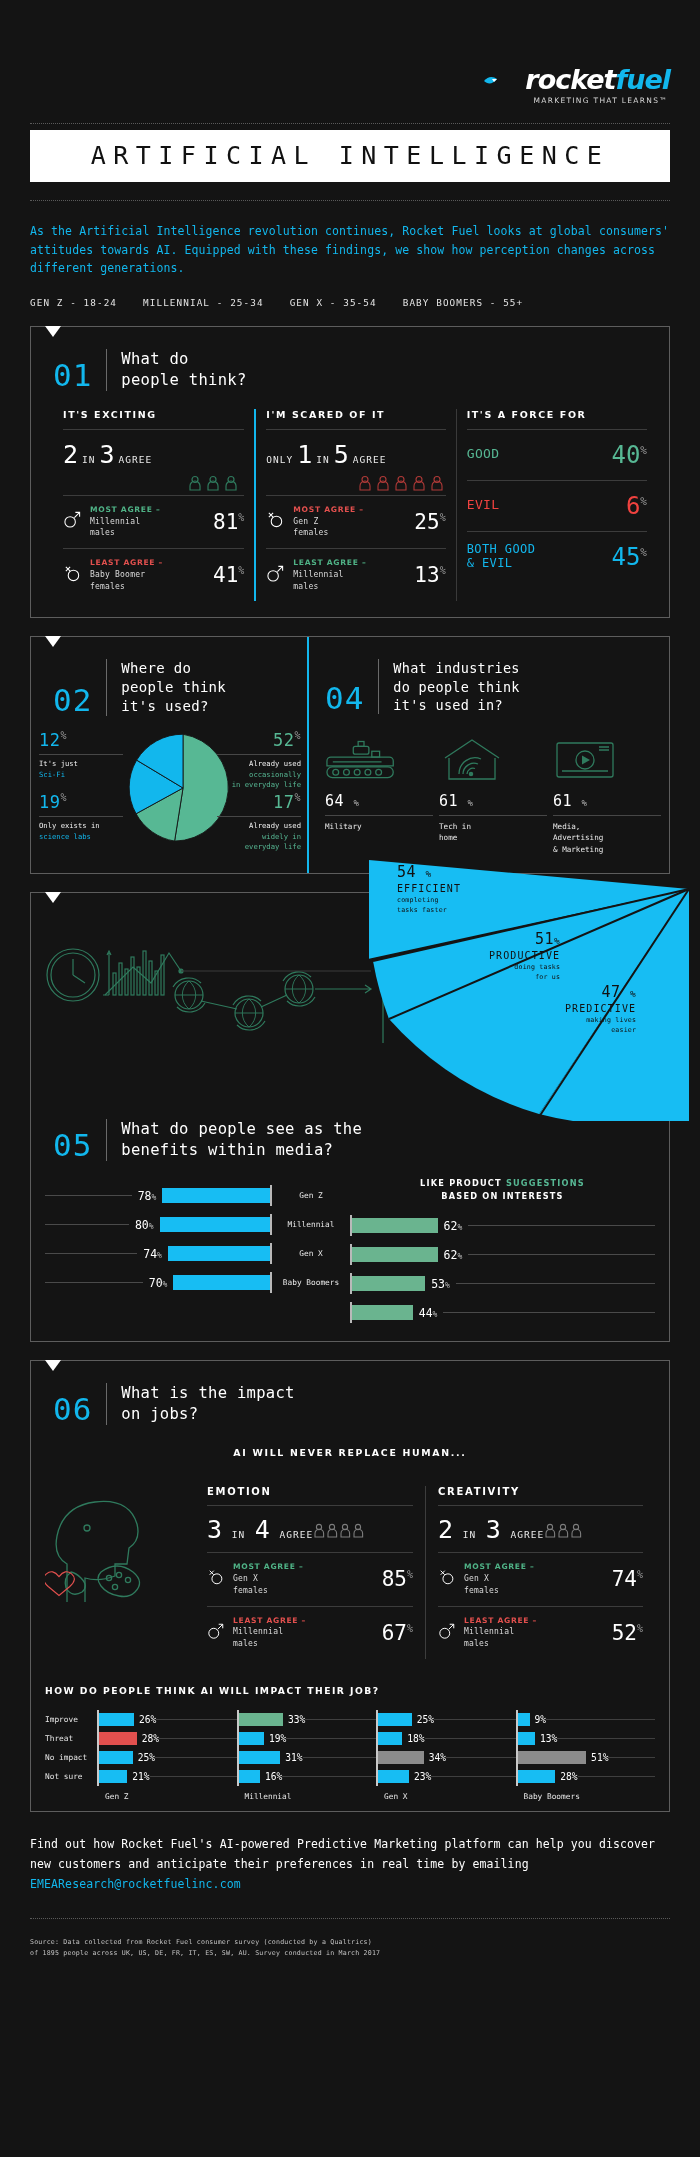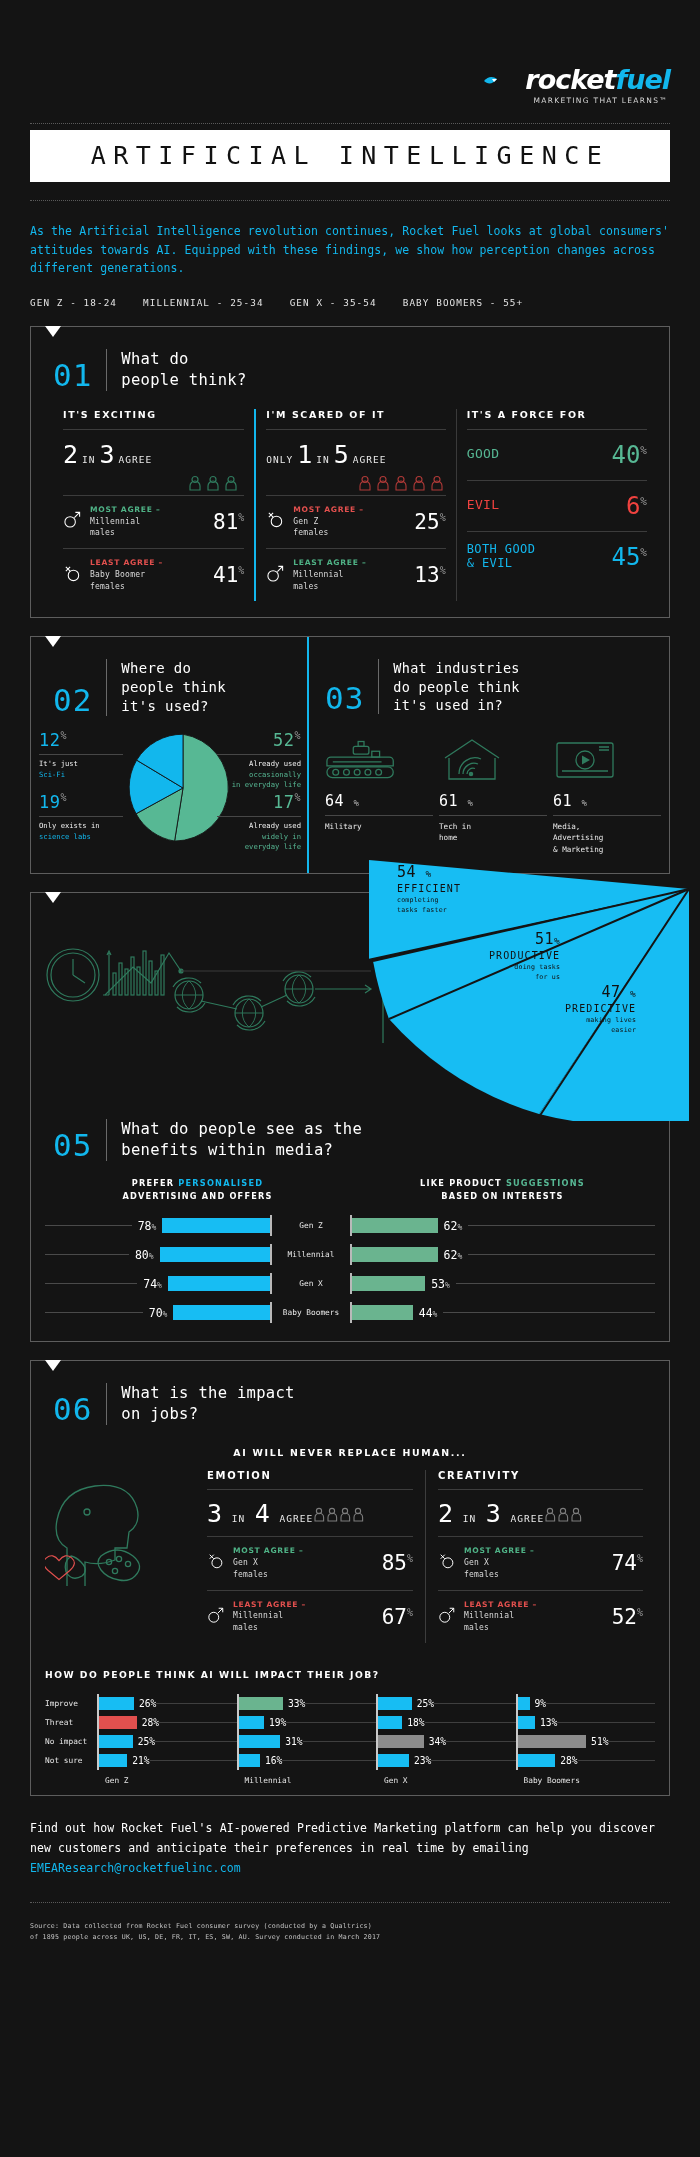--- a/index.html
+++ b/index.html
@@ -106,21 +106,21 @@
   .bval { font-size:11.5px; white-space:nowrap; }
   .bval .pc { font-size:8px; color:#bdbdbd; }
   .bar { height:15px; }
   .bar.cyan { background:#17bdf3; }
   .bar.green { background:#6ab48f; }
   .bl-line { flex:1; border-top:1px solid #4a4a4a; margin-right:6px; }
   .axis-l { width:2px; background:#b9b9b9; }
   .cat-col { width:78px; text-align:center; font-size:7.8px; color:#e9e9e9; }
 
   
-  .s6-sub { font-family:"DejaVu Sans","Liberation Sans",sans-serif; font-size:9.4px; font-weight:700; letter-spacing:1.7px; text-align:center; margin:22px 0 4px; }
+  .s6-sub { font-family:"DejaVu Sans","Liberation Sans",sans-serif; font-size:9.4px; font-weight:700; letter-spacing:1.7px; text-align:center; margin:22px 0 20px; }
   .s6-grid { display:grid; grid-template-columns: 150px 1fr 1fr; padding:8px 14px 0 14px; }
   .s6-col { padding:0 12px; }
   .s6-col.b { border-left:1px solid #3d3d3d; }
   .s6-h { font-family:"DejaVu Sans","Liberation Sans",sans-serif; font-size:10px; font-weight:700; letter-spacing:1.7px; padding-bottom:8px; }
   .s6-ratio { display:flex; align-items:baseline; padding:9px 0 8px; border-top:1px solid #3d3d3d; }
 
   .job { padding:0 14px 10px 14px; }
   .job-title { font-family:"DejaVu Sans","Liberation Sans",sans-serif; font-size:9.2px; font-weight:700; letter-spacing:1.5px; margin:26px 0 14px 0; }
   .job-grid { display:grid; grid-template-columns: 52px repeat(4, 1fr); }
   .job-rowlab { font-size:7.8px; color:#e7e7e7; height:19px; line-height:19px; }
@@ -343,21 +343,21 @@
           <div class="pie-lab pl-br">
             <div class="pv gr"><span>17</span><span class="pc">%</span></div>
             <div class="pd"><span class="wh">Already used</span><br><span class="gr" style="white-space:pre-line">widely in
 everyday life</span></div>
           </div>
         </div>
       </div>
 
       <div class="s3">
         <div class="sec-head" style="padding-left:16px">
-          <div class="sec-num">03</div>
+          <div class="sec-num">04</div>
           <div class="sec-sep"></div>
           <div class="sec-q" style="white-space:pre-line;font-size:13.5px">What industries
 do people think
 it's used in?</div>
         </div>
         <div class="ind-grid">
           <div>
             <div class="ind-icon">
               <svg width="78" height="46" viewBox="0 0 80 46" fill="none" stroke="#2f7a5d" stroke-width="1.3">
                 <rect x="29" y="8" width="16" height="8" rx="2"></rect>
@@ -497,23 +497,20 @@
     <div class="sec-head" style="padding-top:4px">
       <div class="sec-num">05</div>
       <div class="sec-sep"></div>
       <div class="sec-q" style="white-space:pre-line">What do people see as the
 benefits within media?</div>
     </div>
 
     <div class="s5-charts">
 
       <div>
-        <div class="s5-title">
-          <span>PREFER </span><span class="hl">PERSONALISED</span><br><span>ADVERTISING AND OFFERS</span>
-        </div>
         <div id="left-bars">
             <div class="brow">
               <span class="bl-line"></span>
               <span class="bval">78<span class="pc">%</span></span>
               <span class="bar cyan" style="width:107.64px;margin-left:6px"></span>
               <span class="axis-l" style="height:21px"></span>
               <span class="cat-col">Gen Z</span>
             </div>
             <div class="brow">
               <span class="bl-line"></span>

